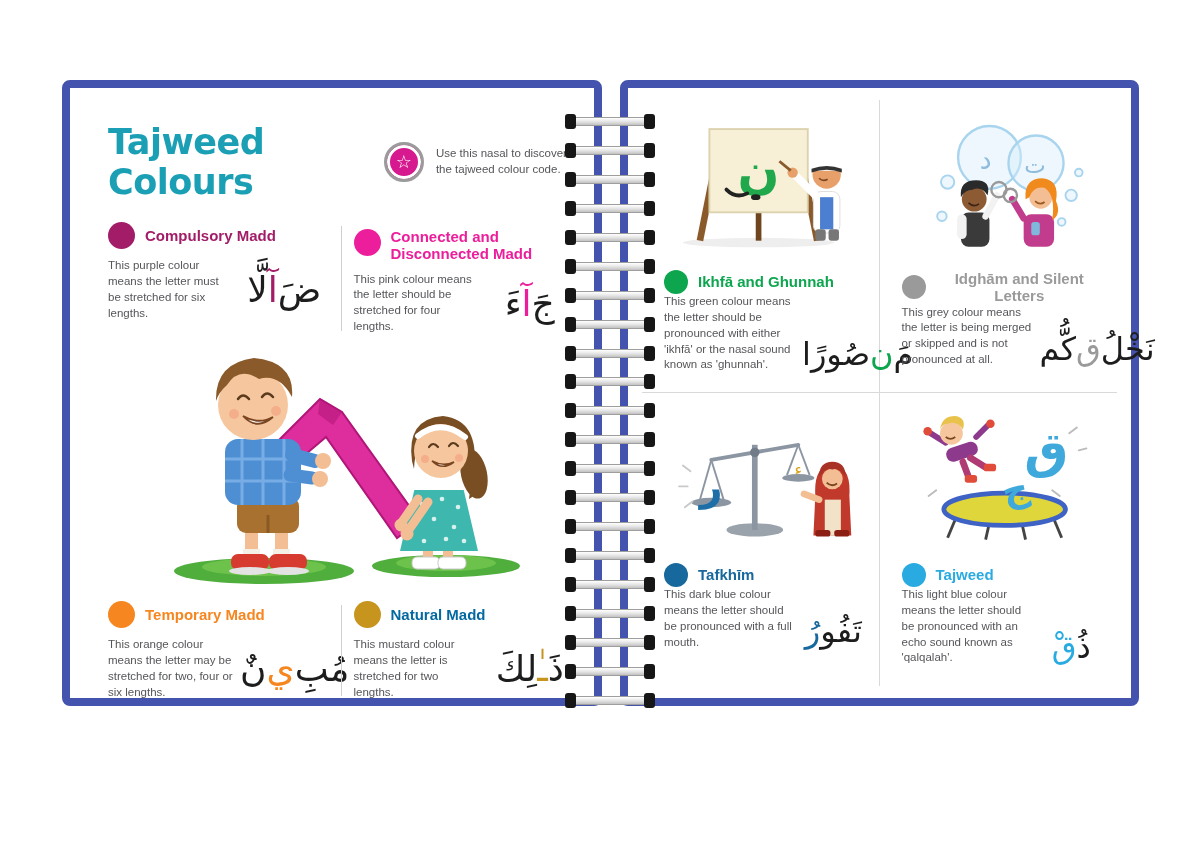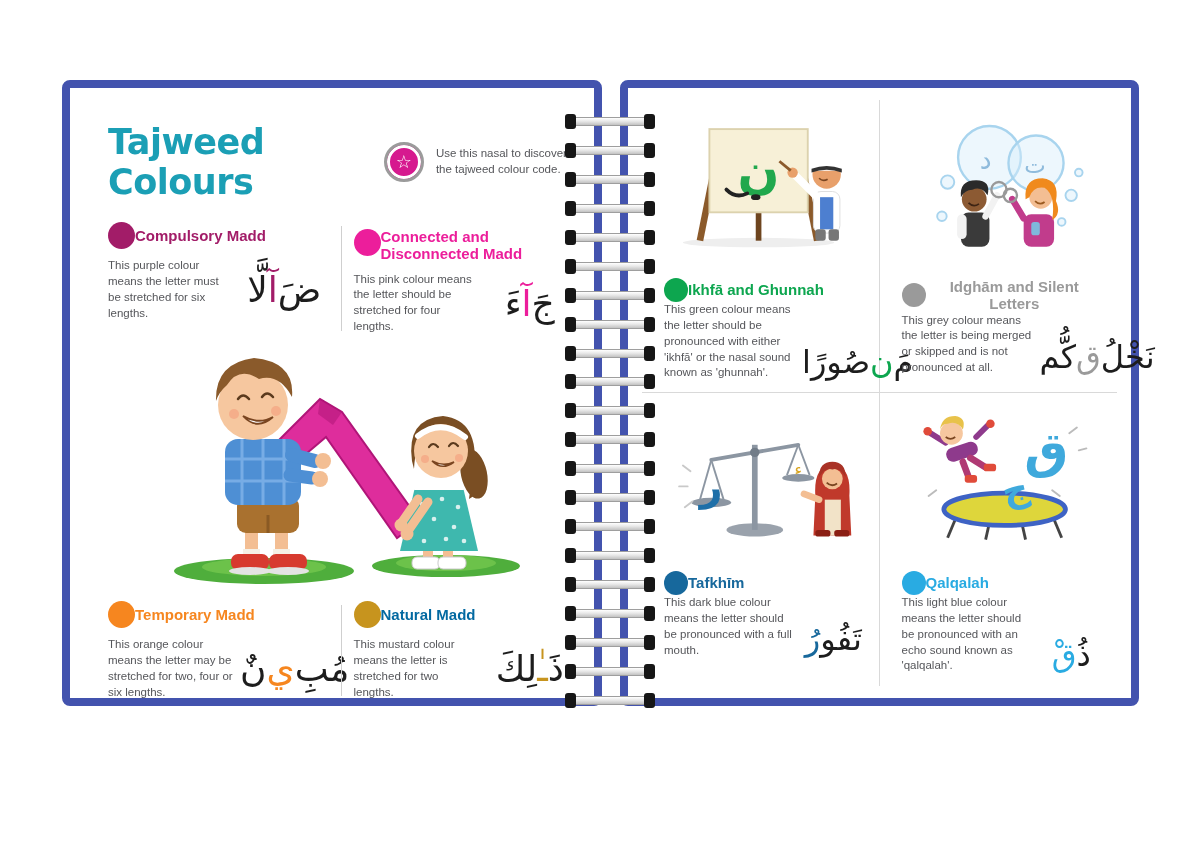--- a/index.html
+++ b/index.html
@@ -38,41 +38,41 @@
     width:34px;height:34px;border-radius:50%;margin-left:14px;flex:0 0 auto;
     background:#D6198F;border:3px solid #9B9B9B;box-shadow:inset 0 0 0 3px #fff;
     display:flex;align-items:center;justify-content:center;
     color:#fff;font-size:18px;font-weight:bold;
   }
   .lp-note{margin-left:12px;font-size:11.5px;line-height:1.35;color:#55565A;width:158px;}
 
   .card-row{display:flex;margin:20px 20px 0 38px;align-items:stretch;}
   .vdiv{width:1px;background:#cfcfcf;margin:4px 12px;}
   .madd-card{flex:1;min-width:0;}
-  .card-head{display:flex;align-items:center;}
+  .card-head{display:flex;align-items:center;gap:10px;}
   .dot{width:27px;height:27px;border-radius:50%;flex:0 0 auto;}
   .card-title{font-size:15px;font-weight:bold;line-height:1.15;}
   .card-body{display:flex;margin-top:9px;gap:6px;}
   .card-text{font-size:11.5px;line-height:1.38;color:#55565A;width:126px;flex:0 0 auto;}
   .card-arabic{
     flex:1;display:flex;align-items:center;justify-content:center;
     direction:rtl;font-family:"DejaVu Sans",sans-serif;color:#1d1d1d;
   }
   .ar-36{font-size:36px;}
   .ar-32{font-size:32px;}
   .hero{margin:4px 0 0 0;text-align:center;}
 
   
   .grid{position:absolute;left:14px;top:12px;right:14px;bottom:12px;
     display:grid;grid-template-columns:1fr 1fr;grid-template-rows:1fr 1fr;}
   .quad{padding:6px 14px 4px 22px;display:flex;flex-direction:column;box-sizing:border-box;min-width:0;}
   .quad-br{border-right:1px solid #d9d9d9;}
   .quad-bb{border-bottom:1px solid #d9d9d9;}
   .quad-illo{height:148px;display:flex;align-items:flex-end;justify-content:center;}
-  .quad .card-head{margin-top:24px;}
+  .quad .card-head{margin-top:16px;}
   .quad .dot{width:24px;height:24px;}
   .quad .card-text{width:132px;}
   .quad .card-body{margin-top:0;align-items:flex-end;}
 </style>
 </head>
 <body>
 
 <div class="page page-left">
 
   <div class="lp-header">
@@ -390,21 +390,21 @@
           <g stroke="#bbbbbb" stroke-width="2" stroke-linecap="round">
             <line x1="176" y1="26" x2="184" y2="20"></line>
               <line x1="186" y1="44" x2="194" y2="42"></line>
             <line x1="158" y1="86" x2="166" y2="92"></line>
               <line x1="36" y1="86" x2="28" y2="92"></line>
           </g>
         </svg>
       </div>
       <div class="card-head">
         <div class="dot" style="background: rgb(41, 171, 226);"></div>
-        <div class="card-title" style="color: rgb(41, 171, 226);">Qalqalah</div>
+        <div class="card-title" style="color: rgb(41, 171, 226);">Tajweed</div>
       </div>
       <div class="card-body">
         <div class="card-text">This light blue colour means the letter should be pronounced with an echo sound known as 'qalqalah'.</div>
         <div class="card-arabic ar-32" dir="rtl">
             <span>ذُ</span>
             <span style="color: rgb(41, 171, 226);">قْ</span>
             <span></span>
           </div>
       </div>
     </div>

